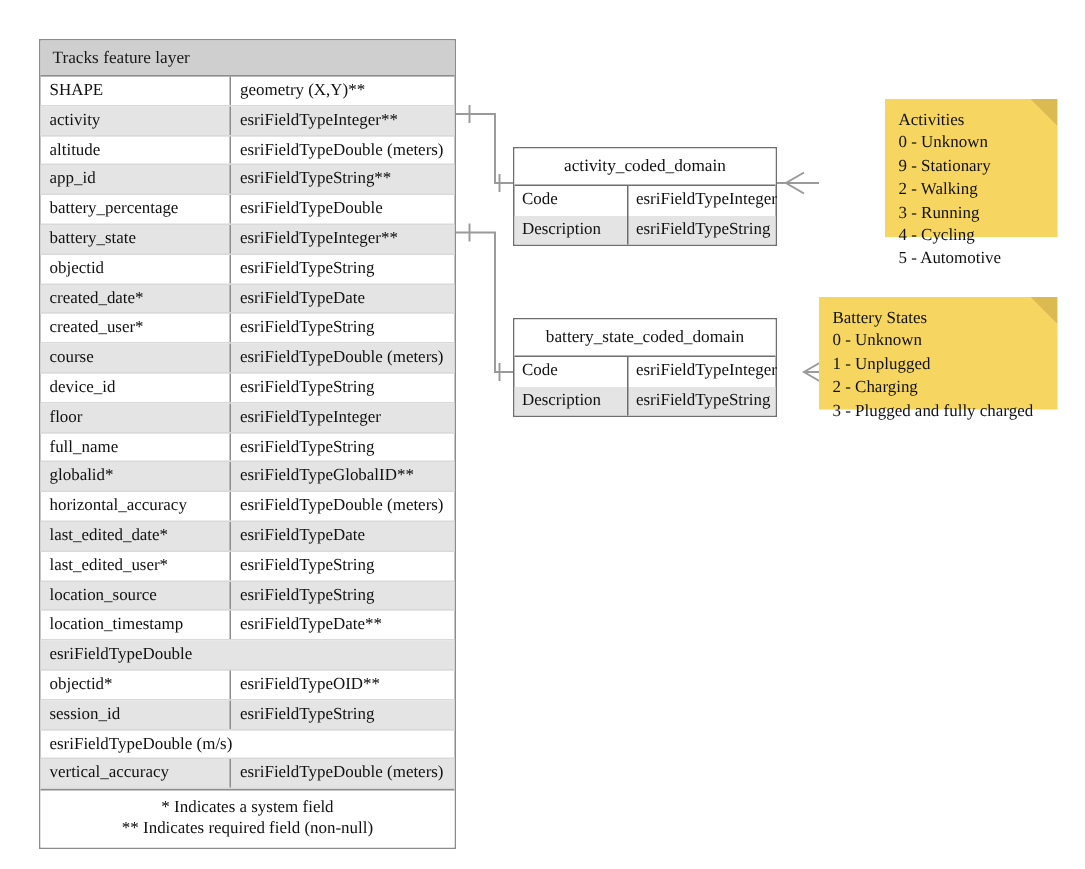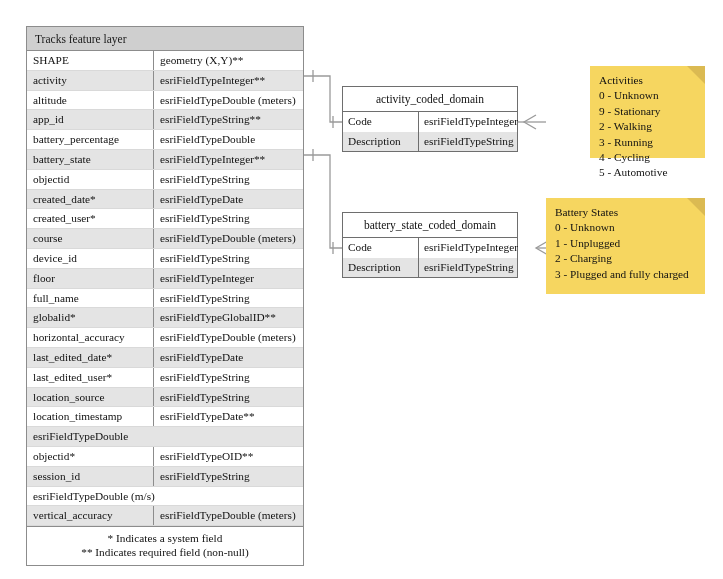--- a/index.html
+++ b/index.html
@@ -117,21 +117,21 @@
   }
   .domain-box .d-row .dc2 {
     flex: 1 1 auto;
     box-sizing: border-box;
     padding-left: 5px;
     font-size: 11.3px;
     color: #111111;
     line-height: 19px;
   }
 
-  #domain-activity { left: 342px; top: 86px;  width: 176px; }
+  #domain-activity { left: 342px; top: 98px;  width: 176px; }
   #domain-battery  { left: 342px; top: 212px; width: 176px; }
 
   
   .note {
     position: absolute;
     background: #f6d660;
     box-sizing: border-box;
     padding: 7px 8px 7px 9px;
   }
   .note .fold {
@@ -143,21 +143,21 @@
     background: #dbba52;
     clip-path: polygon(0 0, 100% 0, 100% 100%);
   }
   .note .nline {
     font-size: 11.3px;
     line-height: 15.4px;
     color: #111111;
     white-space: nowrap;
   }
   #note-activities { left: 546px; top: 66px;  width: 115px; height: 92px; margin-left: 44px; }
-  #note-battery    { left: 546px; top: 198px; width: 159px; height: 96px; }
+  #note-battery    { left: 546px; top: 198px; width: 159px; height: 75px; }
 
   
   #wires {
     position: absolute;
     left: 0; top: 0;
     width: 723px; height: 579px;
     pointer-events: none;
   }
 </style>
 </head>

